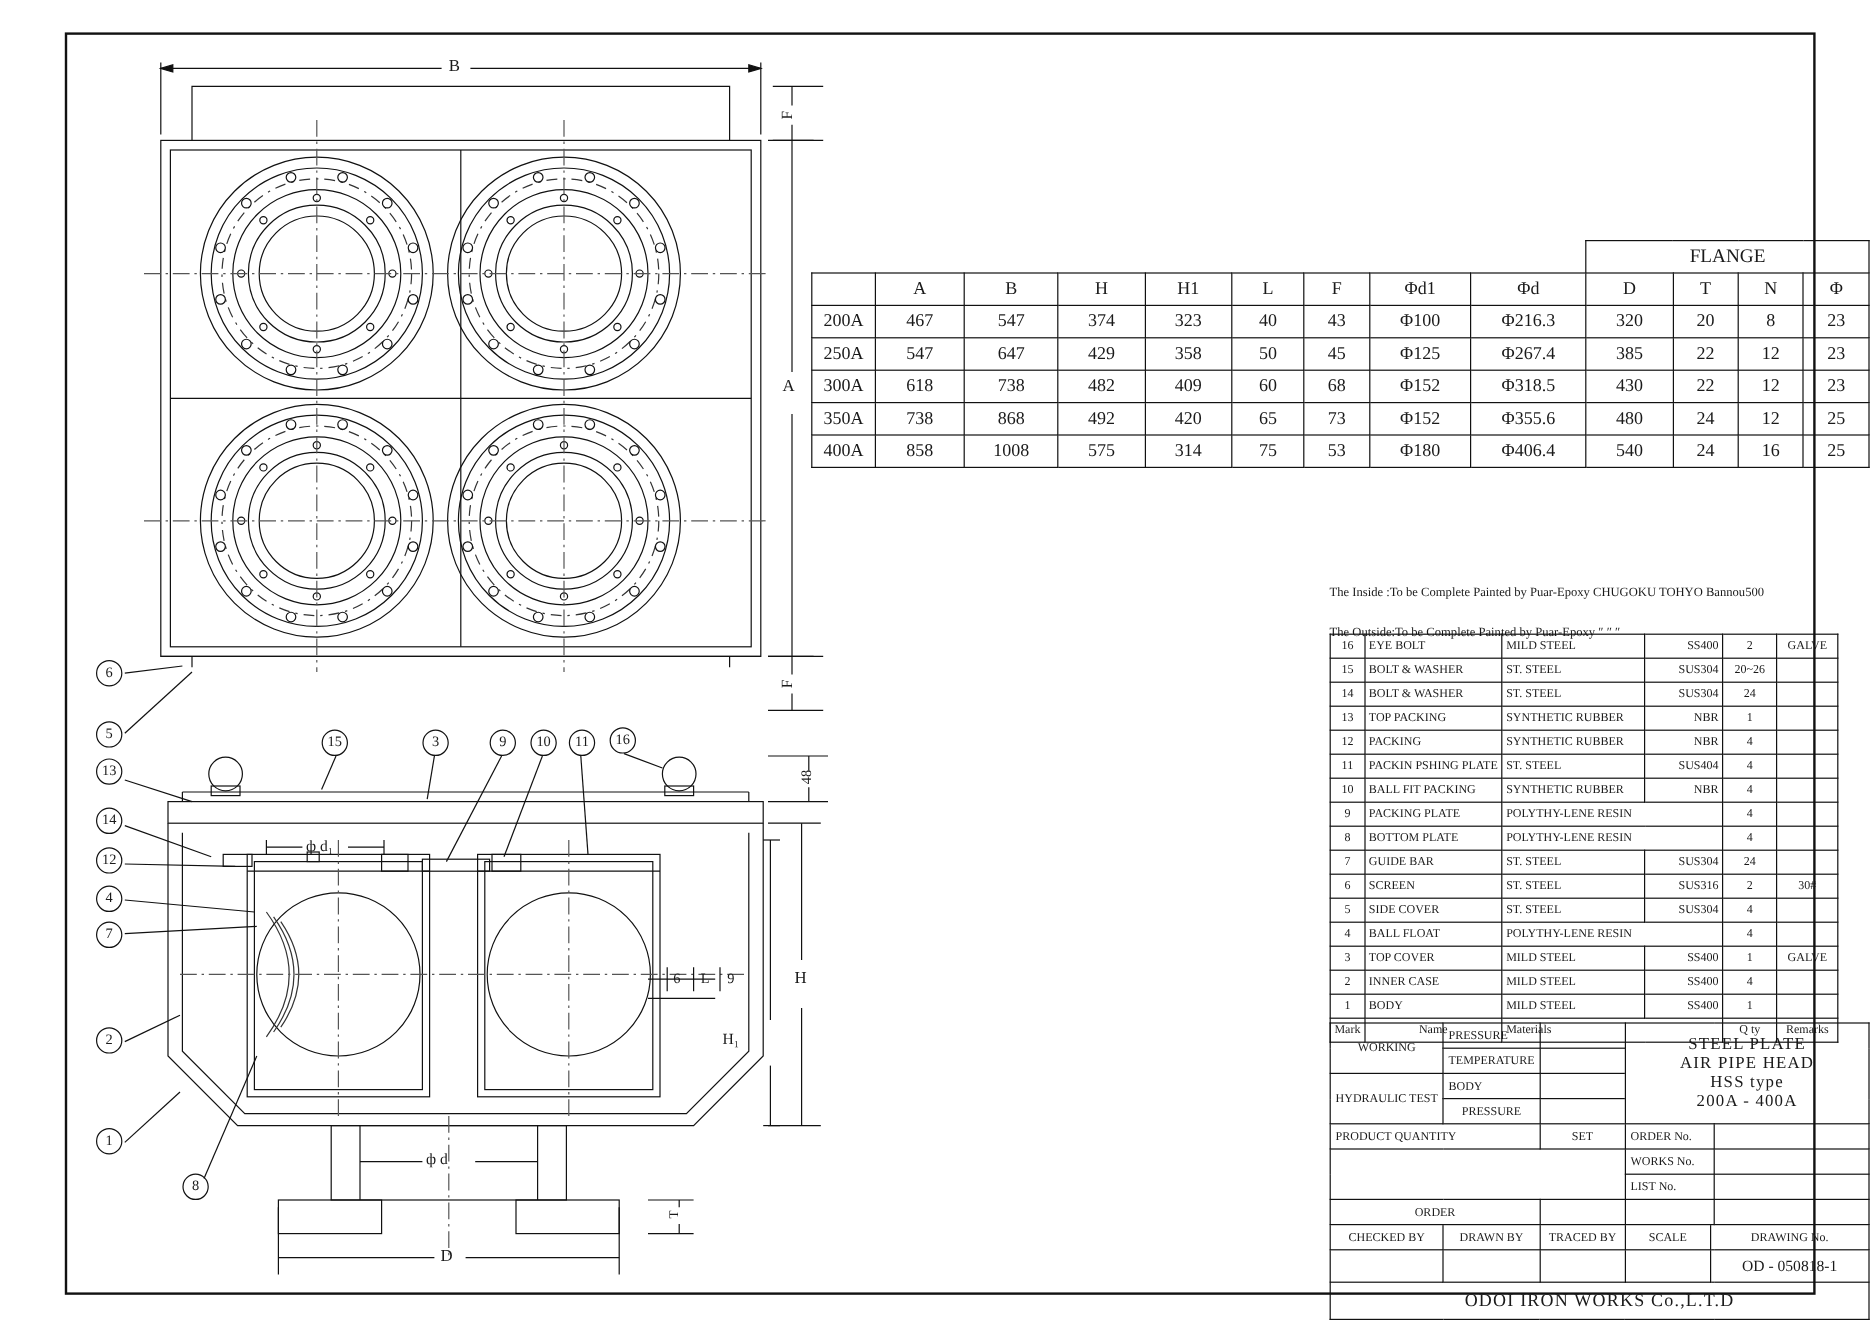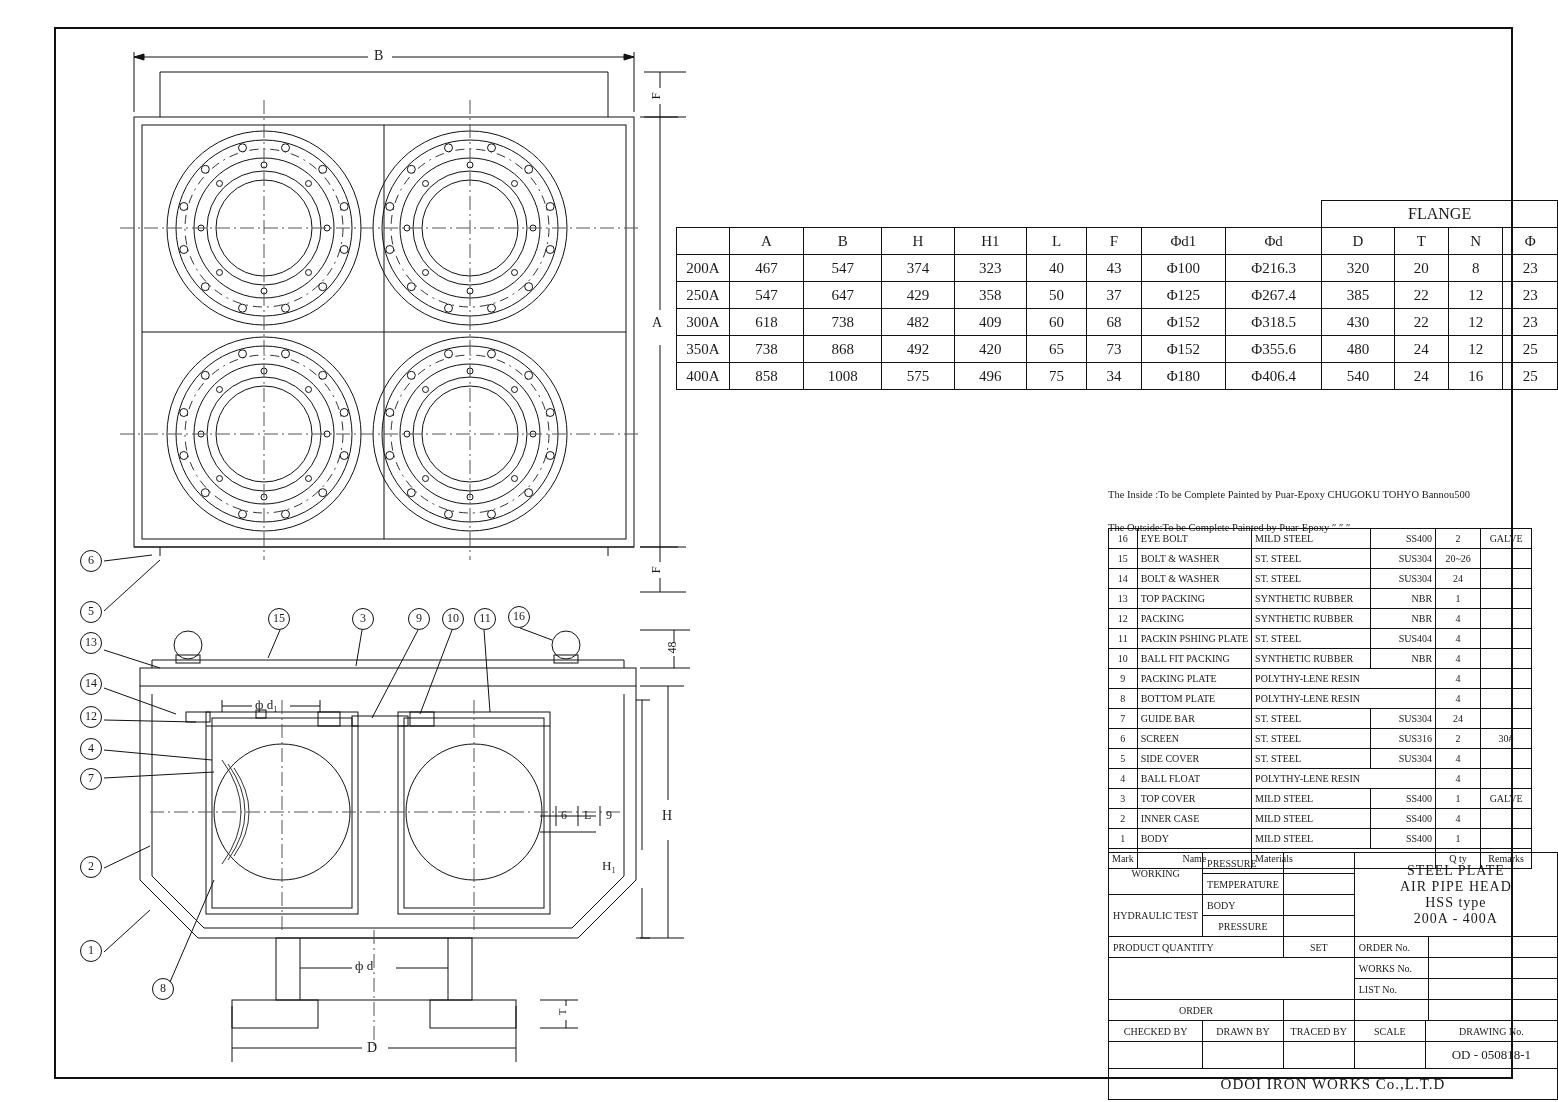--- a/index.html
+++ b/index.html
@@ -392,21 +392,21 @@
       <td>8</td>
       <td>23</td>
     </tr>
     <tr>
       <td>250A</td>
       <td>547</td>
       <td>647</td>
       <td>429</td>
       <td>358</td>
       <td>50</td>
-      <td>37</td>
+      <td>45</td>
       <td>Φ125</td>
       <td>Φ267.4</td>
       <td>385</td>
       <td>22</td>
       <td>12</td>
       <td>23</td>
     </tr>
     <tr>
       <td>300A</td>
       <td>618</td>
@@ -435,23 +435,23 @@
       <td>480</td>
       <td>24</td>
       <td>12</td>
       <td>25</td>
     </tr>
     <tr>
       <td>400A</td>
       <td>858</td>
       <td>1008</td>
       <td>575</td>
-      <td>496</td>
+      <td>314</td>
       <td>75</td>
-      <td>34</td>
+      <td>53</td>
       <td>Φ180</td>
       <td>Φ406.4</td>
       <td>540</td>
       <td>24</td>
       <td>16</td>
       <td>25</td>
     </tr>
   </tbody>
     </table>
 

